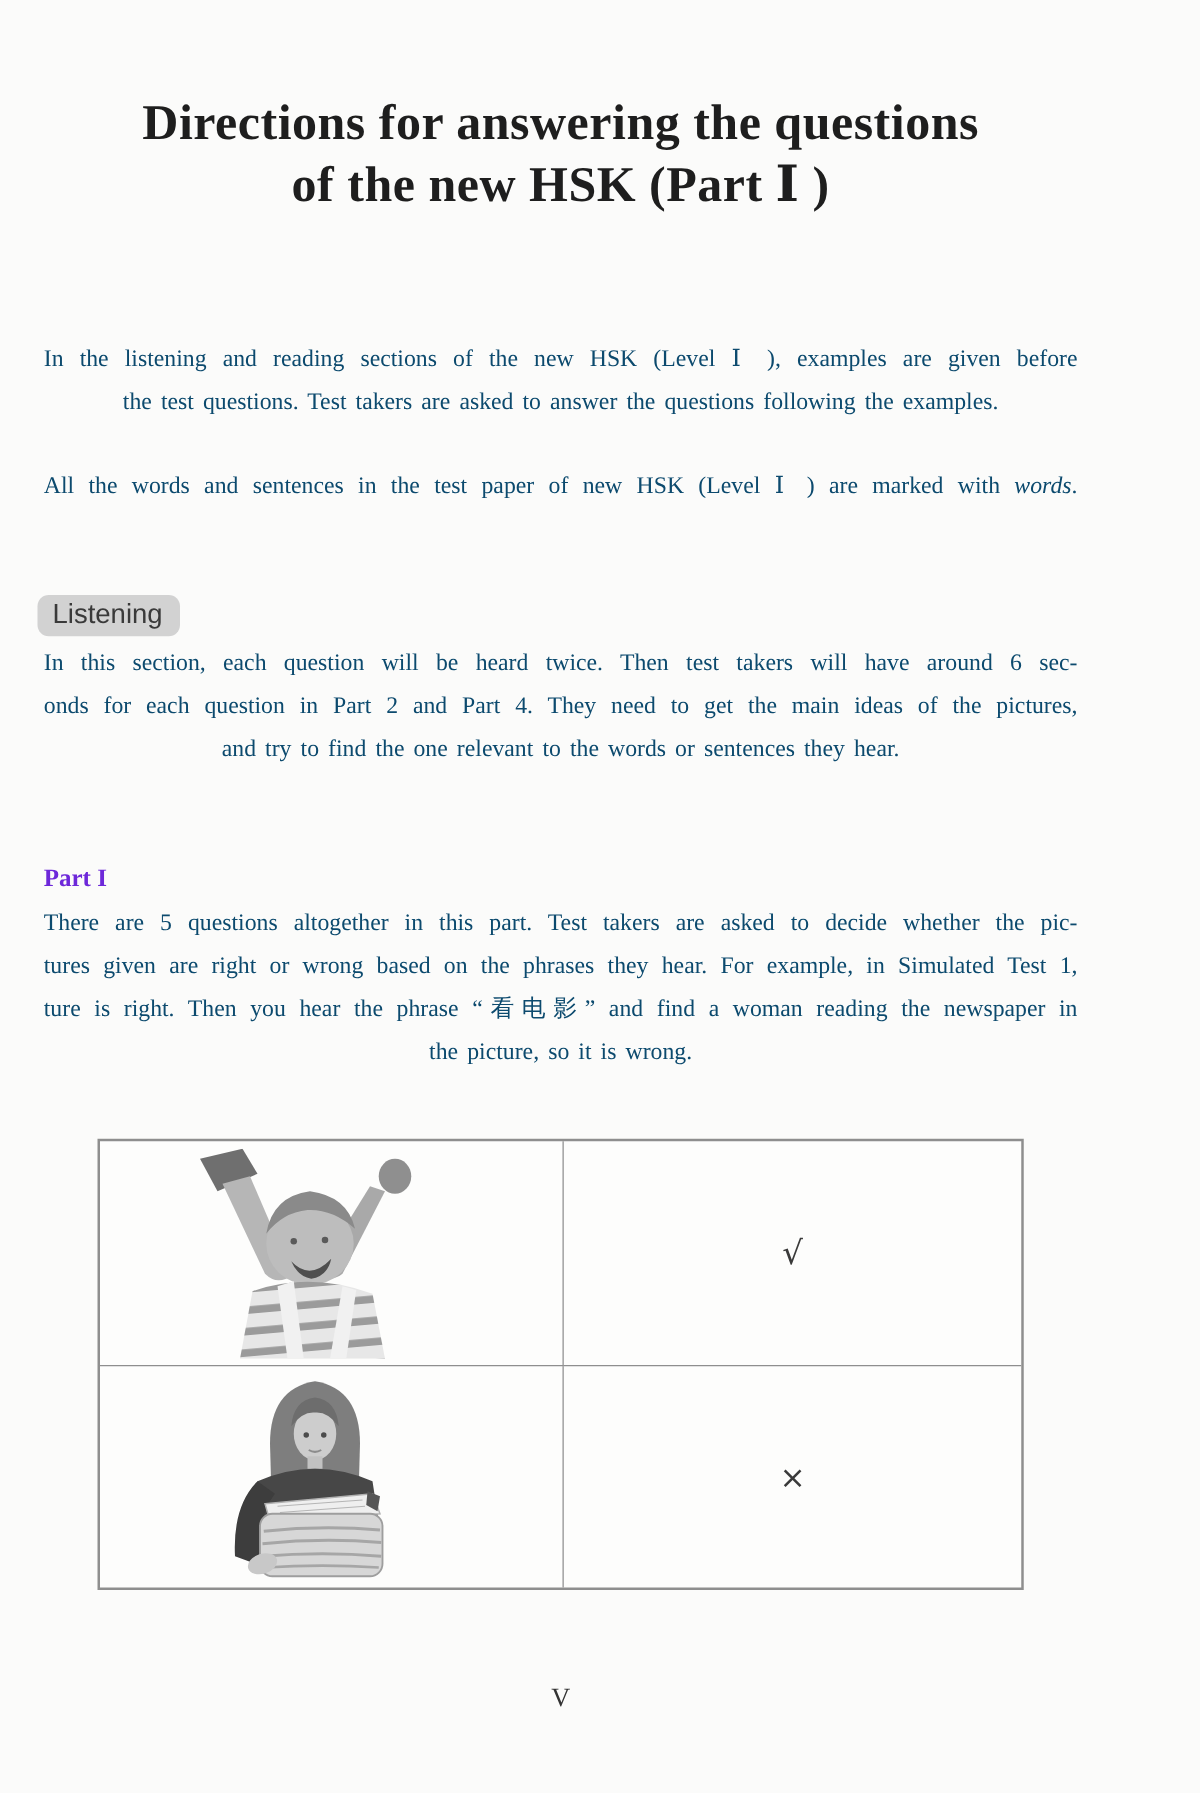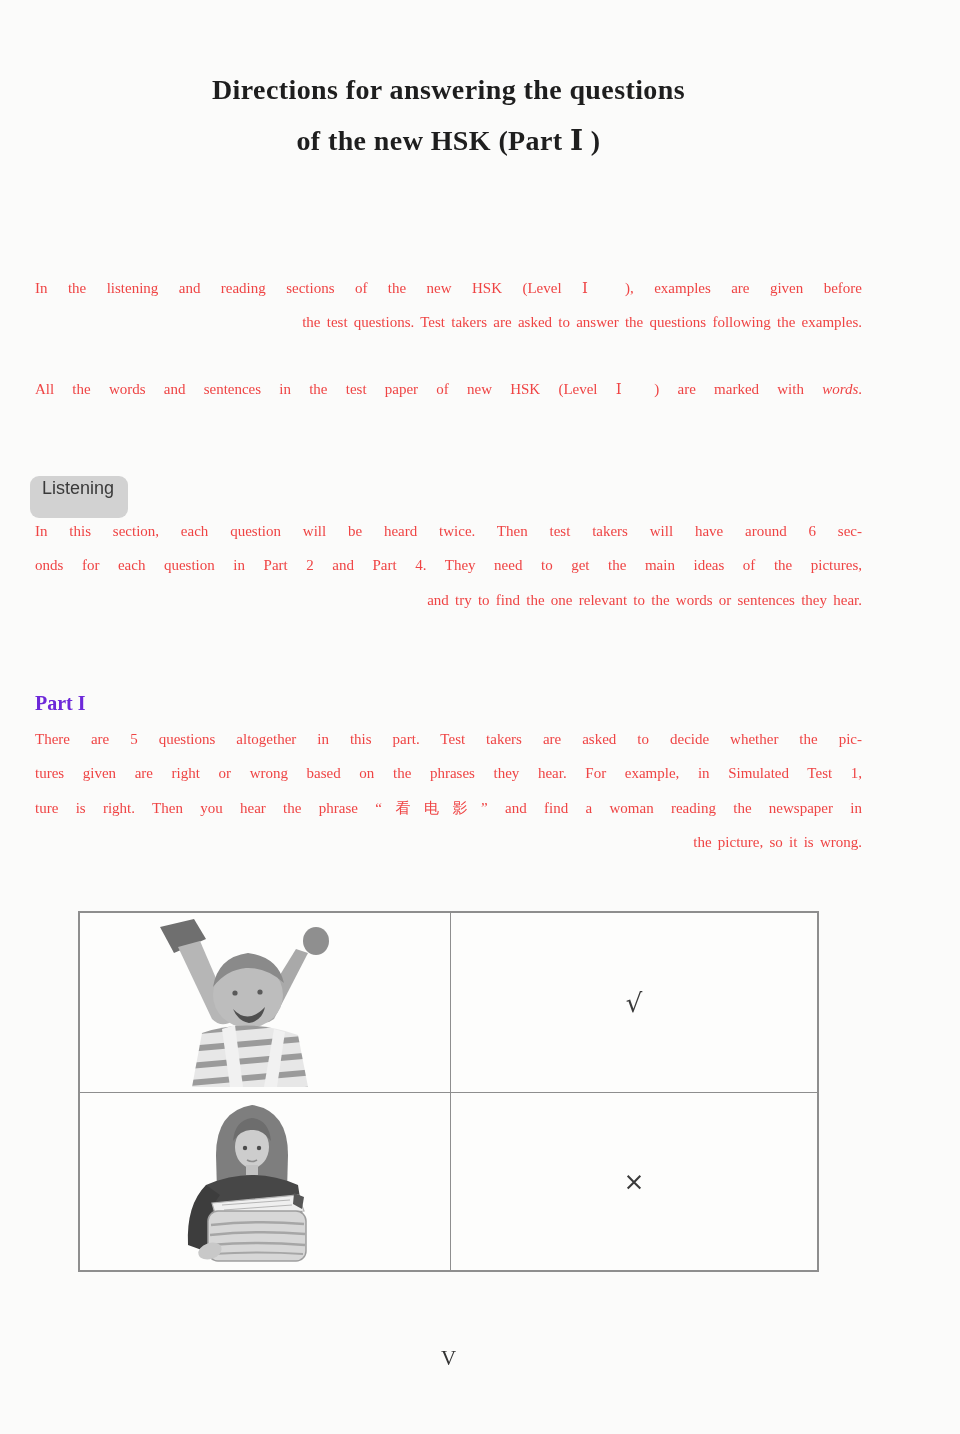--- a/index.html
+++ b/index.html
@@ -10,45 +10,45 @@
     font-family: "Liberation Serif", "DejaVu Serif", serif;
     color: #262626;
     overflow: hidden;
   }
   .abs { position: absolute; }
 
   
   .title-line {
     left: 35px; width: 827px;
     text-align: center;
-    font-size: 28px; font-weight: bold;
+    font-size: 40px; font-weight: bold;
     letter-spacing: 0.4px;
     color: #1e1e1e;
     white-space: nowrap;
   }
 
   
   .para {
     left: 35px; width: 827px;
-    font-size: 15px;
+    font-size: 19px;
     line-height: 34.3px;
-    color: #ef4444;
+    color: #0c4a6e;
   }
   .jl { text-align: justify; text-align-last: justify; }
-  .ll { text-align: right; word-spacing: 2.5px; }
+  .ll { text-align: center; word-spacing: 2.5px; }
 
   
   .pill {
     left: 30px; top: 476px;
     display: inline-block;
     background: #d2d2d2;
     color: #3a3a3a;
     font-family: "Liberation Sans", "DejaVu Sans", sans-serif;
-    font-size: 18px;
-    padding: 2px 14px 19px 12px;
+    font-size: 22px;
+    padding: 2px 14px 5px 12px;
     border-radius: 9px;
   }
 
   .section-heading {
     left: 35px;
     font-size: 20px; font-weight: bold;
     color: #6d28d9;
   }
 
   

